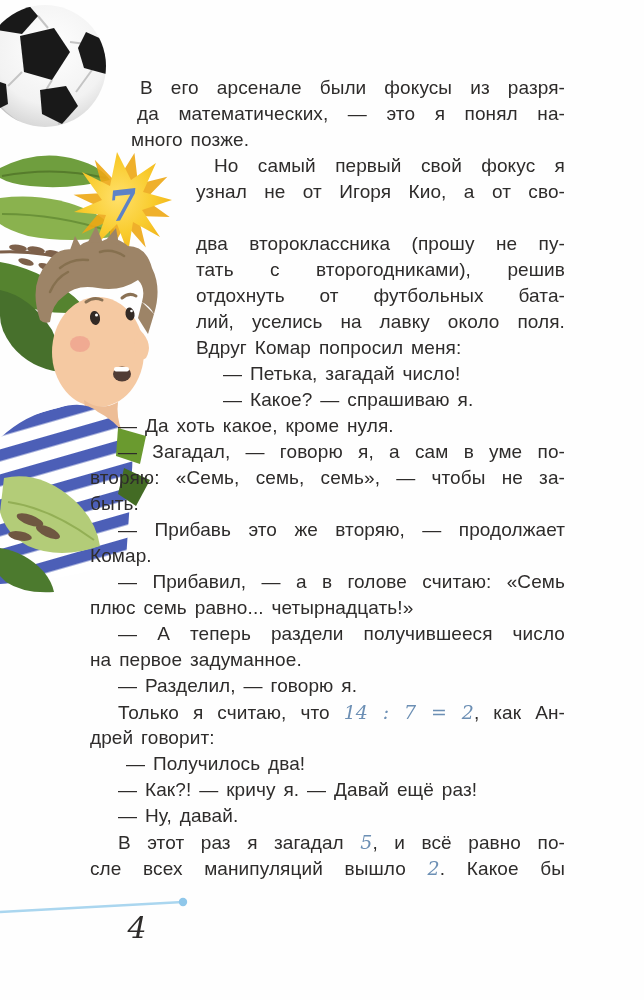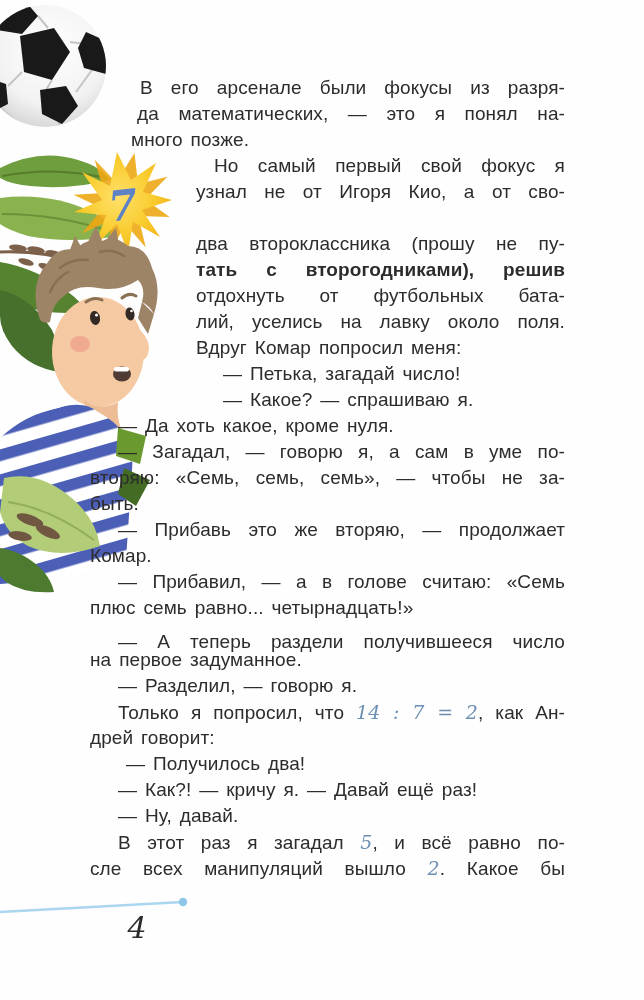--- a/index.html
+++ b/index.html
@@ -160,38 +160,38 @@
     </g>
   </svg>
 
   <div id="story">
       <div class="line just" style="top: 75px; left: 140px; width: 425px;"><span>В его арсенале были фокусы из разря-</span></div>
       <div class="line just" style="top: 101px; left: 137px; width: 428px;"><span>да математических, — это я понял на-</span></div>
       <div class="line plain" style="top: 127px; left: 131px;"><span>много позже.</span></div>
       <div class="line just" style="top: 153px; left: 214px; width: 351px;"><span>Но самый первый свой фокус я</span></div>
       <div class="line just" style="top: 179px; left: 196px; width: 369px;"><span>узнал не от Игоря Кио, а от сво-</span></div>
       <div class="line just" style="top: 231px; left: 196px; width: 369px;"><span>два второклассника (прошу не пу-</span></div>
-      <div class="line just" style="top: 257px; left: 196px; width: 369px; font-weight: bold;"><span>тать с второгодниками), решив</span></div>
+      <div class="line just" style="top: 257px; left: 196px; width: 369px;"><span>тать с второгодниками), решив</span></div>
       <div class="line just" style="top: 283px; left: 196px; width: 369px;"><span>отдохнуть от футбольных бата-</span></div>
       <div class="line just" style="top: 309px; left: 196px; width: 369px;"><span>лий, уселись на лавку около поля.</span></div>
       <div class="line plain" style="top: 335px; left: 196px;"><span>Вдруг Комар попросил меня:</span></div>
       <div class="line plain" style="top: 361px; left: 223px;"><span>— Петька, загадай число!</span></div>
       <div class="line plain" style="top: 387px; left: 223px;"><span>— Какое? — спрашиваю я.</span></div>
       <div class="line plain" style="top: 413px; left: 118px;"><span>— Да хоть какое, кроме нуля.</span></div>
       <div class="line just" style="top: 439px; left: 118px; width: 447px;"><span>— Загадал, — говорю я, а сам в уме по-</span></div>
       <div class="line just" style="top: 465px; left: 90px; width: 475px;"><span>вторяю: «Семь, семь, семь», — чтобы не за-</span></div>
       <div class="line plain" style="top: 491px; left: 90px; text-align: right;"><span>быть.</span></div>
       <div class="line just" style="top: 517px; left: 118px; width: 447px;"><span>— Прибавь это же вторяю, — продолжает</span></div>
       <div class="line plain" style="top: 543px; left: 90px;"><span>Комар.</span></div>
       <div class="line just" style="top: 569px; left: 118px; width: 447px;"><span>— Прибавил, — а в голове считаю: «Семь</span></div>
       <div class="line plain" style="top: 595px; left: 90px;"><span>плюс семь равно... четырнадцать!»</span></div>
-      <div class="line just" style="top: 621px; left: 118px; width: 447px; margin-top: 8px;"><span>— А теперь раздели получившееся число</span></div>
+      <div class="line just" style="top: 621px; left: 118px; width: 447px;"><span>— А теперь раздели получившееся число</span></div>
       <div class="line plain" style="top: 647px; left: 90px;"><span>на первое задуманное.</span></div>
       <div class="line plain" style="top: 673px; left: 118px;"><span>— Разделил, — говорю я.</span></div>
-      <div class="line just" style="top: 699px; left: 118px; width: 447px;"><span>Только я попросил, что </span><span class="num">14 : 7 = 2</span><span>, как Ан-</span></div>
+      <div class="line just" style="top: 699px; left: 118px; width: 447px;"><span>Только я считаю, что </span><span class="num">14 : 7 = 2</span><span>, как Ан-</span></div>
       <div class="line plain" style="top: 725px; left: 90px;"><span>дрей говорит:</span></div>
       <div class="line plain" style="top: 751px; left: 126px;"><span>— Получилось два!</span></div>
       <div class="line plain" style="top: 777px; left: 118px;"><span>— Как?! — кричу я. — Давай ещё раз!</span></div>
       <div class="line plain" style="top: 803px; left: 118px;"><span>— Ну, давай.</span></div>
       <div class="line just" style="top: 829px; left: 118px; width: 447px;"><span>В этот раз я загадал </span><span class="num">5</span><span>, и всё равно по-</span></div>
       <div class="line just" style="top: 855px; left: 90px; width: 475px;"><span>сле всех манипуляций вышло </span><span class="num">2</span><span>. Какое бы</span></div>
     </div>
 
   <svg class="art" style="left:0;top:885px;" width="220" height="40" viewBox="0 0 220 40">
     <line x1="0" y1="27" x2="183" y2="17" stroke="#aad6ef" stroke-width="2.5"></line>

